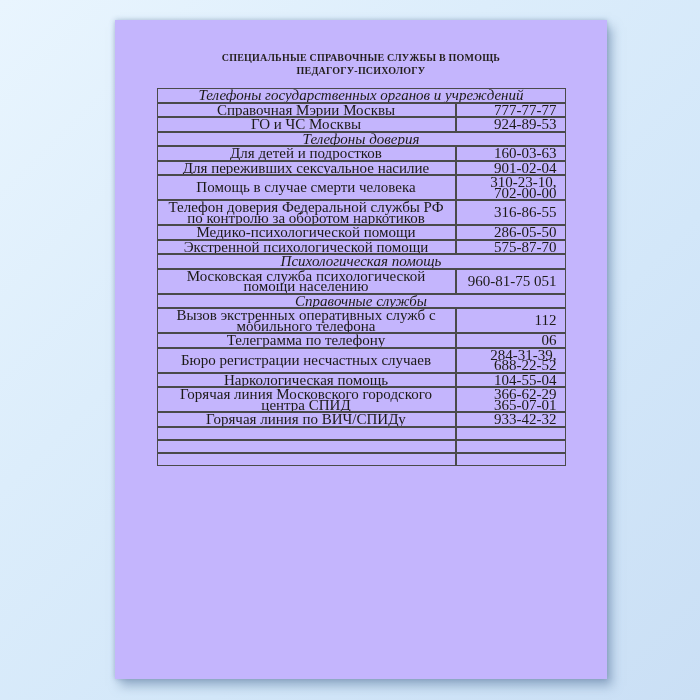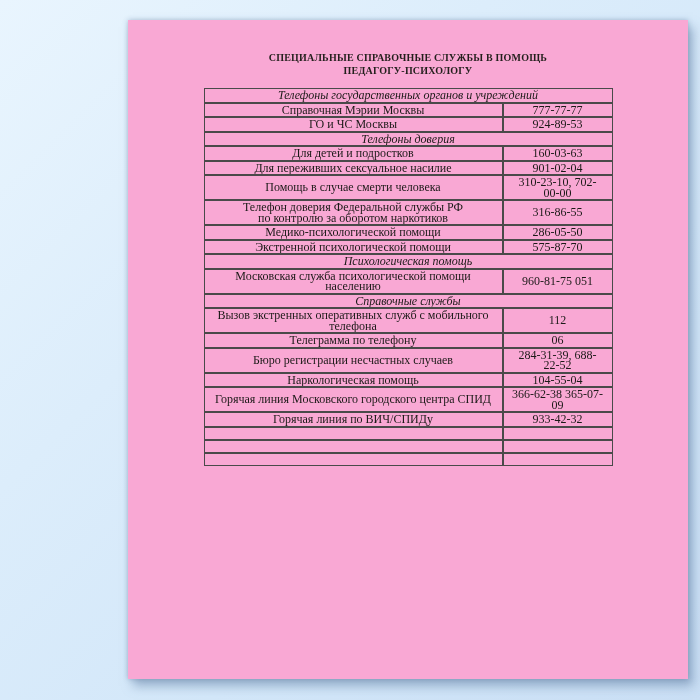--- a/index.html
+++ b/index.html
@@ -9,25 +9,25 @@
   body {
     width: 700px;
     height: 700px;
     position: relative;
     overflow: hidden;
     background: linear-gradient(135deg, #e9f5fe 0%, #dcedfb 35%, #d3e7f9 65%, #cadff5 100%);
     font-family: "Liberation Serif", serif;
   }
   .page {
     position: absolute;
-    left: 128px;
+    left: 115px;
     top: 20px;
-    width: 560px;
+    width: 492px;
     height: 659px;
-    background: #f9a8d4;
+    background: #c4b5fd;
     box-shadow: 0 0 5px rgba(95, 125, 160, 0.45), 5px 7px 10px rgba(100, 130, 165, 0.55);
   }
   .doc-title {
     margin-top: 31px;
     text-align: center;
     font-weight: bold;
     font-size: 10px;
     line-height: 13px;
     color: #231f1c;
     letter-spacing: 0.2px;
@@ -38,35 +38,35 @@
     table-layout: fixed;
     border-collapse: separate;
     border-spacing: 0;
     color: #1c1a18;
   }
   col.c1 { width: 299px; }
   col.c2 { width: 110px; }
   table.directory td {
     border: 1px solid #4a4a4a;
     padding: 1px 8px;
-    font-size: 12px;
+    font-size: 15px;
     line-height: 10.5px;
     vertical-align: middle;
     overflow: hidden;
   }
   td.section-cell {
     text-align: center;
     font-style: italic;
   }
   td.name-cell {
     white-space: pre-line;
     text-align: center;
   }
   td.phone-cell {
-    text-align: center;
+    text-align: right;
     vertical-align: top;
   }
   tr.empty-row td {
     height: 9px;
   }
 </style>
 </head>
 <body>
 
 <div class="page">
@@ -141,21 +141,21 @@
         <tr>
           <td class="name-cell">Бюро регистрации несчастных случаев</td>
           <td class="phone-cell">284-31-39, 688-22-52</td>
         </tr>
         <tr>
           <td class="name-cell">Наркологическая помощь</td>
           <td class="phone-cell">104-55-04</td>
         </tr>
         <tr>
           <td class="name-cell">Горячая линия Московского городского центра СПИД</td>
-          <td class="phone-cell">366-62-38 365-07-09</td>
+          <td class="phone-cell">366-62-29 365-07-01</td>
         </tr>
         <tr>
           <td class="name-cell">Горячая линия по ВИЧ/СПИДу</td>
           <td class="phone-cell">933-42-32</td>
         </tr>
         <tr class="empty-row">
           <td class="name-cell"></td>
           <td class="phone-cell"></td>
         </tr>
         <tr class="empty-row">

